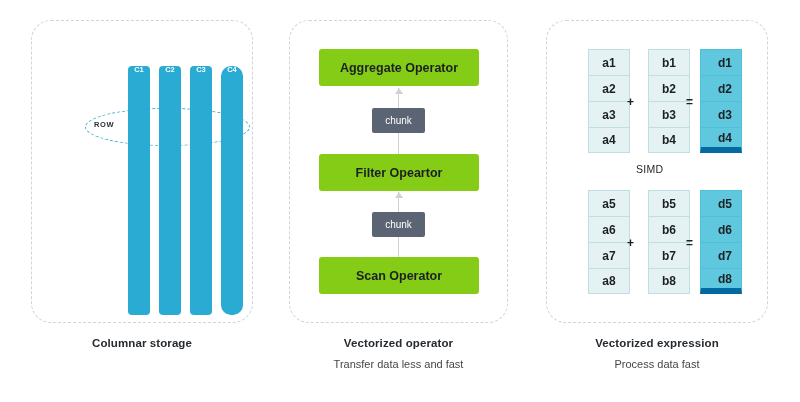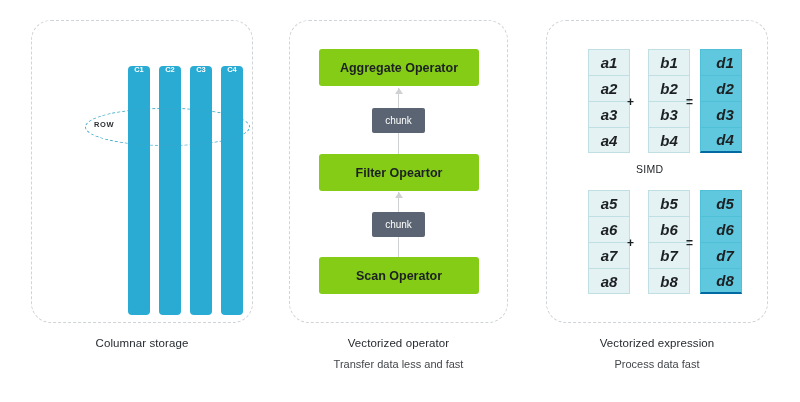--- a/index.html
+++ b/index.html
@@ -41,21 +41,21 @@
     top: 335px;
     width: 222px;
     text-align: center;
   }
   .caption-1 { left: 31px; }
   .caption-2 { left: 289px; width: 219px; }
   .caption-3 { left: 546px; width: 222px; }
 
   .caption-title {
     font-size: 11.5px;
-    font-weight: normal;
+    font-weight: bold;
     color: #262b30;
     letter-spacing: .1px;
     line-height: 16px;
   }
   .caption-sub {
     font-size: 11px;
     font-weight: normal;
     color: #43474b;
     line-height: 16px;
     margin-top: 5px;
@@ -72,21 +72,21 @@
     color: #ffffff;
     font-size: 7.5px;
     font-weight: bold;
     text-align: center;
     line-height: 1;
     box-sizing: border-box;
   }
   .cb1 { left: 96px; }
   .cb2 { left: 127px; }
   .cb3 { left: 158px; }
-  .cb4 { left: 189px; }
+  .cb4 { left: 189px; border-radius: 10px; }
 
   .row-ellipse {
     position: absolute;
     left: 53px;
     top: 87px;
     width: 165px;
     height: 38px;
     border: 1.4px dashed #3aa7c9;
     border-radius: 50%;
     box-sizing: border-box;
@@ -160,41 +160,40 @@
   .vec-col {
     position: absolute;
     width: 42px;
   }
   .vec-cell {
     height: 26px;
     box-sizing: border-box;
     display: flex;
     align-items: center;
     justify-content: center;
-    font-size: 15px;
+    font-size: 12px;
     font-weight: bold;
     color: #1d2023;
-    font-style: italic;
   }
   .vec-col.light .vec-cell {
     background: #e4f2f3;
     border: 1px solid #bfdfe2;
     border-bottom: none;
   }
   .vec-col.light .vec-cell:last-child {
     border-bottom: 1px solid #bfdfe2;
   }
   .vec-col.solid .vec-cell {
     background: #5fc8de;
     border: 1px solid #4fc0d8;
     border-bottom: none;
     padding-left: 8px;
   }
   .vec-col.solid .vec-cell:last-child {
-    border-bottom: 2px solid #0369a1;
+    border-bottom: 6px solid #0369a1;
   }
 
   .grp-top .vec-col { top: 49px; }
   .grp-bot .vec-col { top: 190px; }
 
   .col-a { left: 588px; }
   .col-b { left: 648px; }
   .col-d { left: 700px; }
 
   .vec-op {

